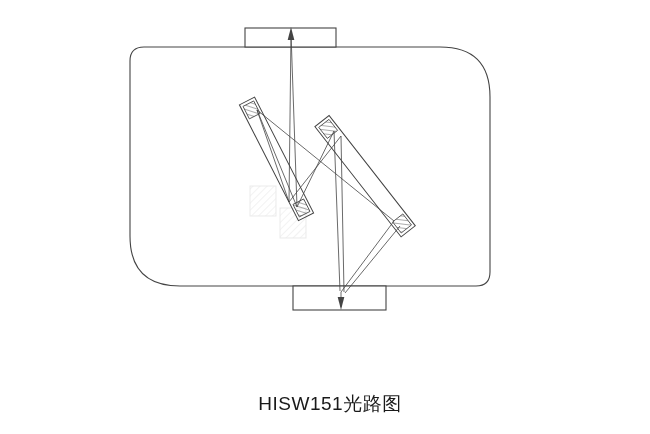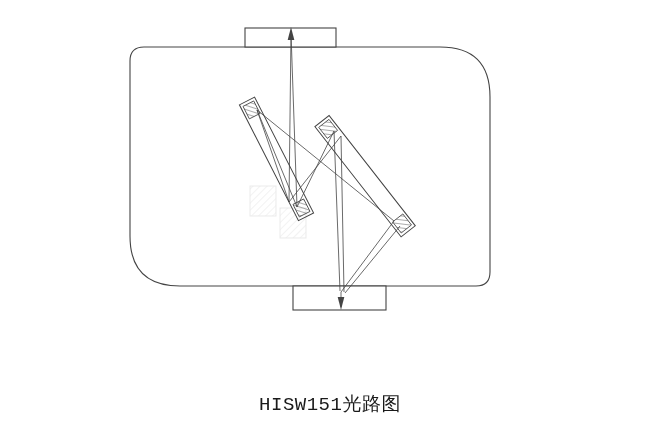--- a/index.html
+++ b/index.html
@@ -7,21 +7,21 @@
     --bg:#ffffff;
     --wm:#d9d9d9;
     --text:#1a1a1a;
   }
   html,body{margin:0;padding:0;background:var(--bg);}
   .stage{
     position:relative;
     width:650px;height:434px;
     background:var(--bg);
     overflow:hidden;
-    font-family:Liberation Mono, monospace;
+    font-family:Liberation Sans, sans-serif;
   }
   .stage svg{position:absolute;left:0;top:0;}
   .caption{
     position:absolute;
     top:391px;left:0;width:660px;
     text-align:center;
     font-size:19px;
     letter-spacing:0.5px;
     color:var(--text);
   }

